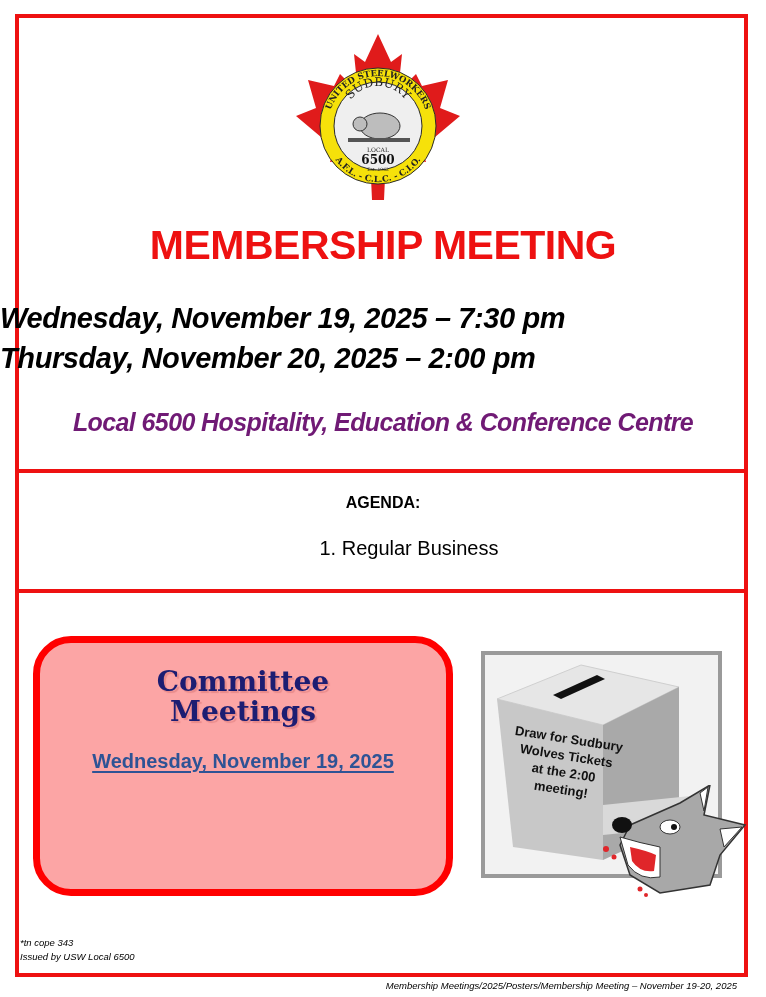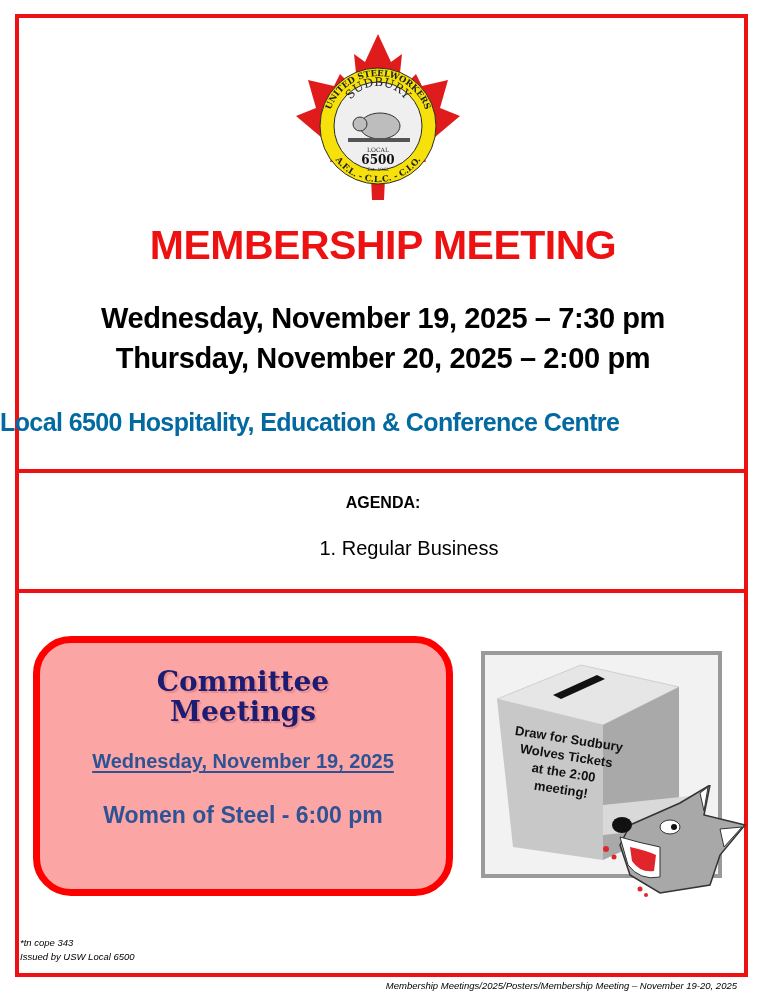--- a/index.html
+++ b/index.html
@@ -5,25 +5,25 @@
   html, body { margin: 0; padding: 0; background: #ffffff; }
   body { width: 766px; height: 997px; position: relative; overflow: hidden;
          font-family: "Liberation Sans", sans-serif; }
   .frame { position: absolute; left: 15px; top: 14px; width: 725px; height: 955px;
            border: 4px solid #ee1111; box-sizing: content-box; }
   .hline { position: absolute; left: 15px; width: 733px; height: 4px; background: #ee1111; }
   .logo { position: absolute; left: 288px; top: 30px; width: 180px; height: 180px; }
   .title { position: absolute; left: 0; width: 766px; top: 222px; text-align: center;
            color: #ee1111; font-weight: bold; font-size: 41px; letter-spacing: -0.5px;
            font-family: "Liberation Sans", sans-serif; }
-  .dateline { position: absolute; left: 0; width: 766px; text-align: center;
-              font-weight: bold; font-size: 29px; color: #000;
+  .dateline { position: absolute; left: 0; width: 766px; text-align: left;
+              font-weight: bold; font-style: italic; font-size: 29px; color: #000;
               font-family: "Liberation Sans", sans-serif; letter-spacing: -0.4px; }
-  .venue { position: absolute; left: 0; width: 766px; top: 408px; 
-           font-weight: bold; font-size: 25px; color: #0369a1; letter-spacing: -0.6px; }
+  .venue { position: absolute; left: 0; width: 766px; top: 408px; text-align: center;
+           font-weight: bold; font-style: italic; font-size: 25px; color: #701a75; letter-spacing: -0.6px; }
   .agenda-title { position: absolute; left: 0; width: 766px; top: 494px; text-align: center;
                   font-weight: bold; font-size: 16px; color: #000; }
   .agenda-item { position: absolute; left: 0; width: 766px; top: 537px; text-align: center;
                  font-size: 20px; color: #000; padding-left: 26px; }
   .committee { position: absolute; left: 33px; top: 636px; width: 406px; height: 246px;
                border: 7px solid #ff0000; border-radius: 38px; background: #fca5a5; }
   .c-title { position: absolute; left: 0; width: 100%; text-align: center;
              font-family: "DejaVu Serif", serif; font-weight: bold; font-size: 28px;
              color: #1c1d72; text-shadow: 2px 2px 1px #e88a8a; line-height: 30px; }
   .c-date { position: absolute; left: 0; width: 100%; top: 107px; text-align: center;
@@ -80,21 +80,20 @@
 <div class="dateline" style="top:342px">Thursday, November 20, 2025 – 2:00 pm</div>
 <div class="venue">Local 6500 Hospitality, Education &amp; Conference Centre</div>
 
 <div class="agenda-title">AGENDA:</div>
 <div class="agenda-item">1. Regular Business</div>
 
 <div class="committee">
   <div class="c-title" style="top:24px">Committee</div>
   <div class="c-title" style="top:54px">Meetings</div>
   <div class="c-date">Wednesday, November 19, 2025</div>
-  <div class="c-item" style="top:159px">Women of Steel - 6:00 pm</div>
 </div>
 
 <div class="draw-frame">
   <svg width="233" height="219" viewBox="0 0 233 219">
     <polygon points="12,44 96,10 194,32 118,70" fill="#e6e6e6" stroke="#cfcfcf"></polygon>
     <polygon points="12,44 118,70 118,205 28,192" fill="#c8c8c8"></polygon>
     <polygon points="118,70 194,32 194,170 118,205" fill="#a9a9a9"></polygon>
     <polygon points="118,150 215,140 215,170 118,180" fill="#d9d9d9"></polygon>
     <polygon points="68,40 112,20 120,24 76,44" fill="#111"></polygon>
   </svg>

